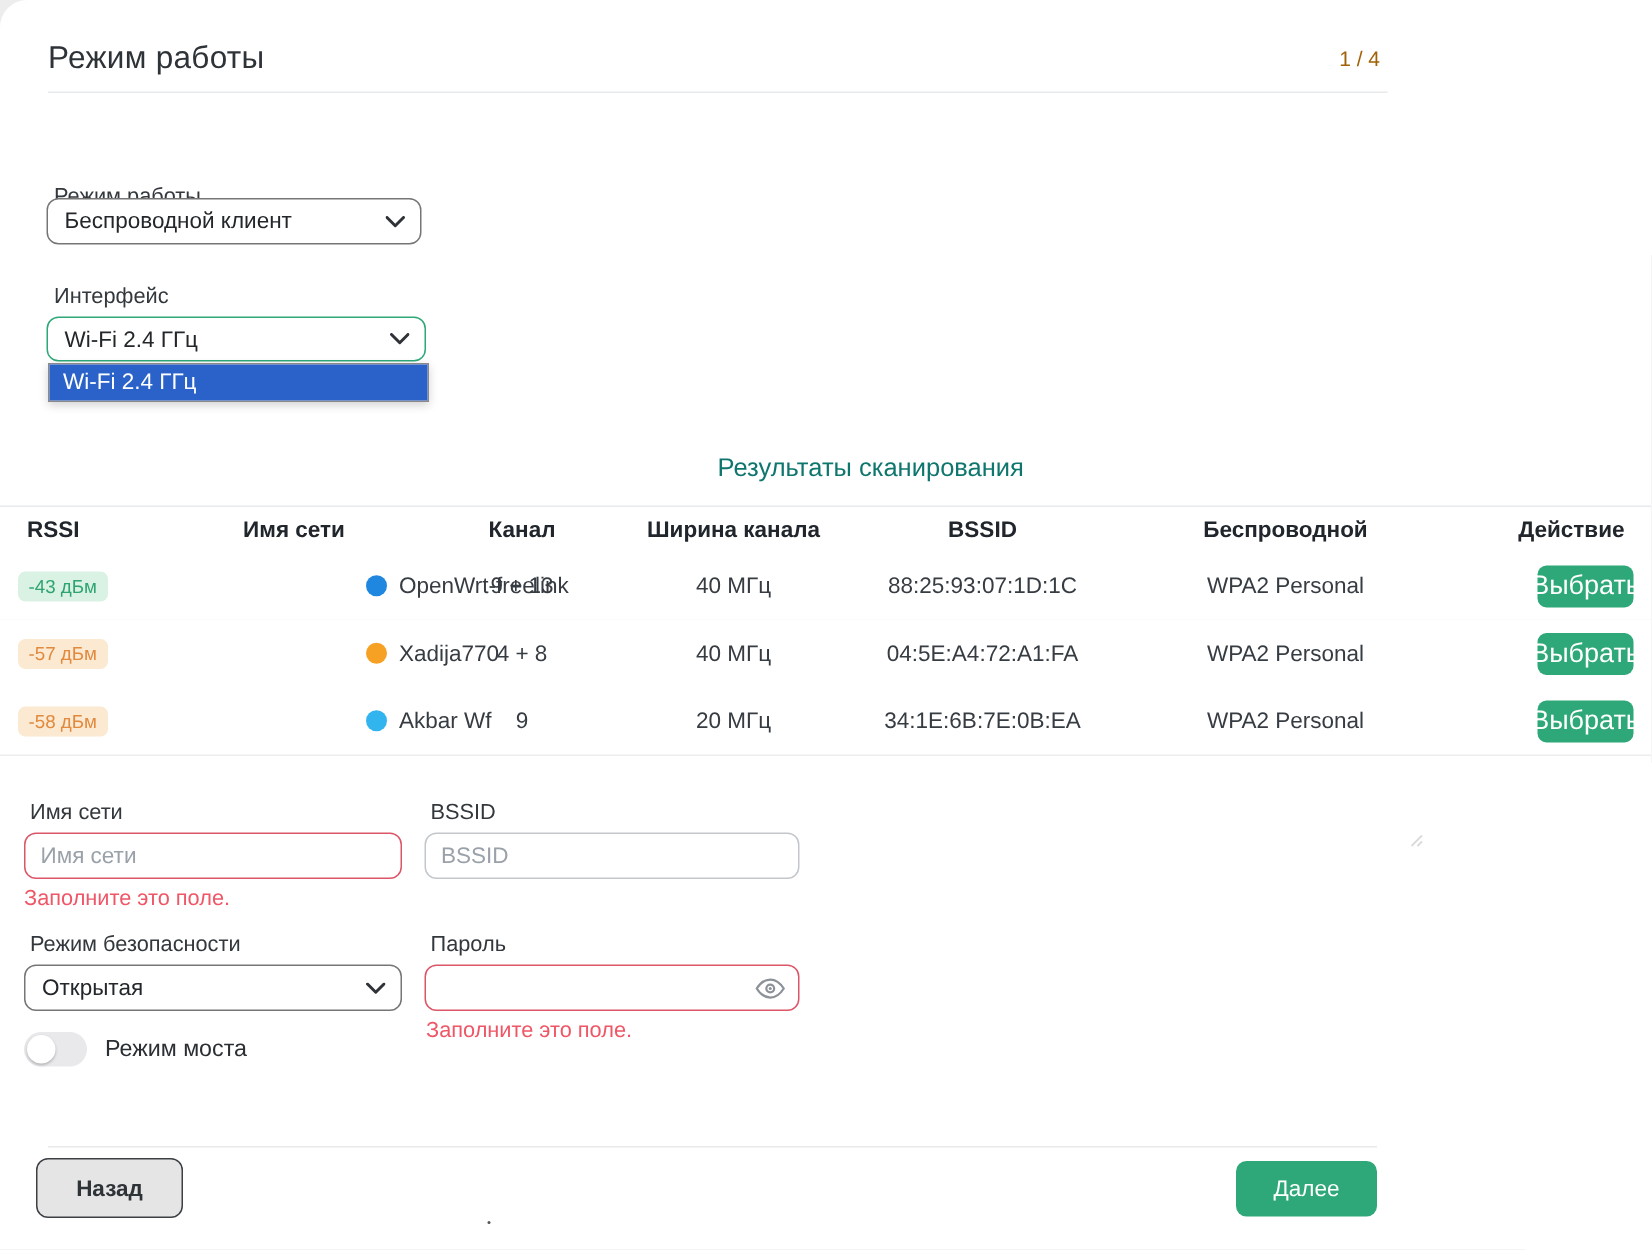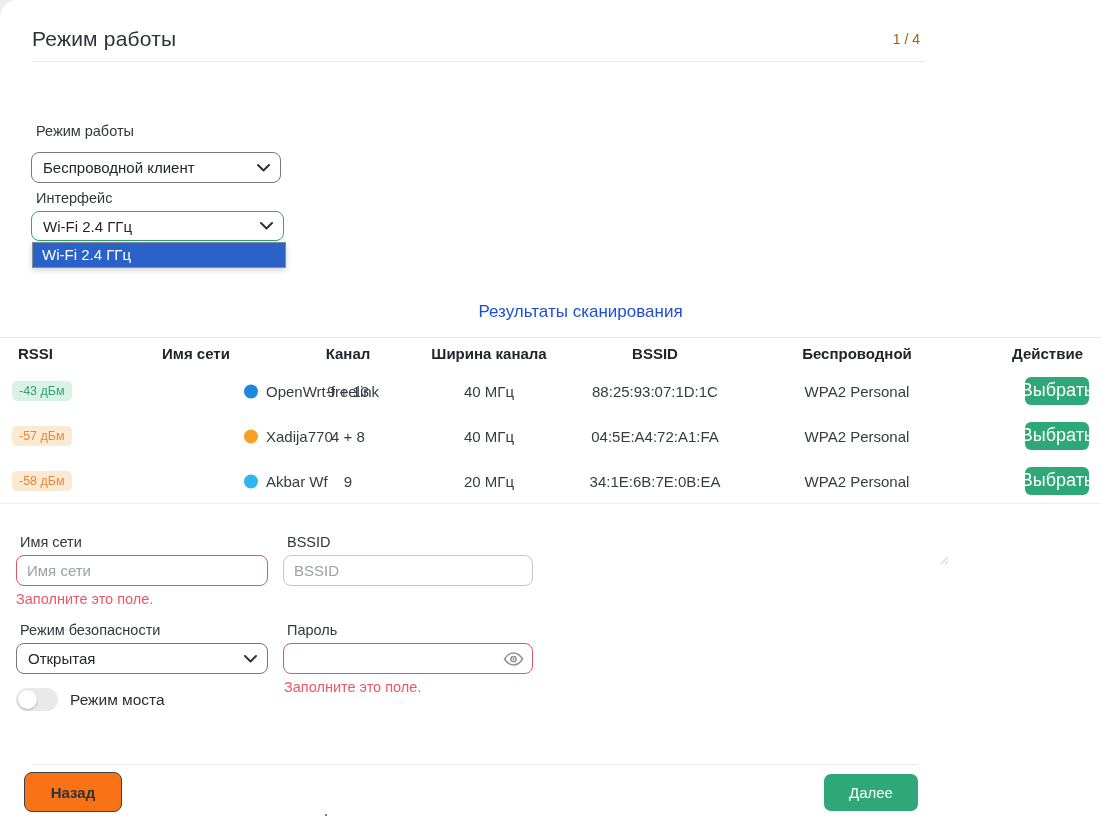--- a/index.html
+++ b/index.html
@@ -27,21 +27,21 @@
        font-family:"Liberation Sans",sans-serif;cursor:pointer;}
 
   
   .dropdown{left:32px;top:242px;width:252px;background:#fff;border:1px solid #8a8a8a;
        box-shadow:0 2px 6px rgba(0,0,0,.18);z-index:5;}
   .dd-option{height:24px;line-height:24px;padding:0 9px;font-size:15px;color:#1c1c1c;cursor:pointer;}
   .dd-option.selected{background:#2a62c9;color:#fff;}
 
   
   .results-title{left:0;top:302px;width:1101px;text-align:center;padding-left:60px;box-sizing:border-box;
-       font-size:17px;color:#1d4ed8;}
+       font-size:17px;color:#0f766e;}
   .thead{left:0;top:337px;width:1101px;height:30px;border-top:1px solid #e7e9eb;border-bottom:1px solid #e7e9eb;}
   .th{position:absolute;top:7px;font-size:15px;font-weight:700;color:#20262c;white-space:nowrap;}
   .trow{left:0;width:1101px;height:45px;border-bottom:1px solid #eceef0;background:#fff;}
   .td{position:absolute;top:50%;transform:translateY(-50%);font-size:15px;color:#363c42;white-space:nowrap;}
   .td.center{transform:translate(-50%,-50%);}
   .rssi-badge{left:12px;padding:3px 7px;border-radius:5px;font-size:12.5px;font-weight:500;}
   .rssi-good{background:#d9f2e4;color:#2fa470;}
   .rssi-mid{background:#fbe9d2;color:#e18a3e;}
   .net-dot{display:inline-block;width:14px;height:14px;border-radius:50%;vertical-align:-2px;margin-right:8px;}
   .row-action{position:absolute;right:12px;top:50%;transform:translateY(-50%);width:64px;height:28px;font-size:18px;border-radius:6px;}
@@ -56,37 +56,37 @@
   .resize-grip{width:9px;height:9px;opacity:.55;}
 
   
   .toggle{left:16px;top:688px;width:42px;height:23px;background:#e9e9ec;border-radius:12px;cursor:pointer;}
   .knob{position:absolute;left:2px;top:2px;width:19px;height:19px;border-radius:50%;background:#fff;
         box-shadow:0 1px 2px rgba(0,0,0,.25);}
   .toggle-label{left:70px;top:691px;font-size:15.5px;color:#2b2f33;}
 
   
   .hr-bottom{left:32px;top:764px;width:886px;}
-  .btn-back{left:24px;top:772px;width:98px;height:40px;background:#f97316;border:1.5px solid #3c4045;
+  .btn-back{left:24px;top:772px;width:98px;height:40px;background:#e5e5e5;border:1.5px solid #3c4045;
        border-radius:8px;font-size:15px;font-weight:700;color:#2e3338;display:flex;align-items:center;justify-content:center;
        font-family:"Liberation Sans",sans-serif;cursor:pointer;box-sizing:border-box;}
   .btn-next{left:824px;top:774px;width:94px;height:37px;}
   .stray-dot{left:325px;top:814px;width:2px;height:2px;background:#555;border-radius:50%;}
 </style>
 </head>
 <body>
 
 <div class="page">
 
   <div class="abs page-title">Режим работы</div>
   <div class="abs step-indicator">1 / 4</div>
   <div class="abs divider hr-top"></div>
 
   <div class="abs field-label" style="left:36px;top:123px;">Режим работы</div>
-  <div class="abs sel" style="left:31px;top:152px;width:250px;height:31px;">
+  <div class="abs sel" style="left:31px;top:132px;width:250px;height:31px;">
     <span>Беспроводной клиент</span>
     <span class="chev">
       <svg width="13" height="8" viewBox="0 0 13 8">
           <polyline points="1,1 6.5,6.5 12,1" fill="none" stroke="#2f3338" stroke-width="2" stroke-linecap="round" stroke-linejoin="round"></polyline>
         </svg>
     </span>
   </div>
 
   <div class="abs field-label" style="left:36px;top:190px;">Интерфейс</div>
   <div class="abs sel green-focus" style="left:31px;top:211px;width:253px;height:30px;">

